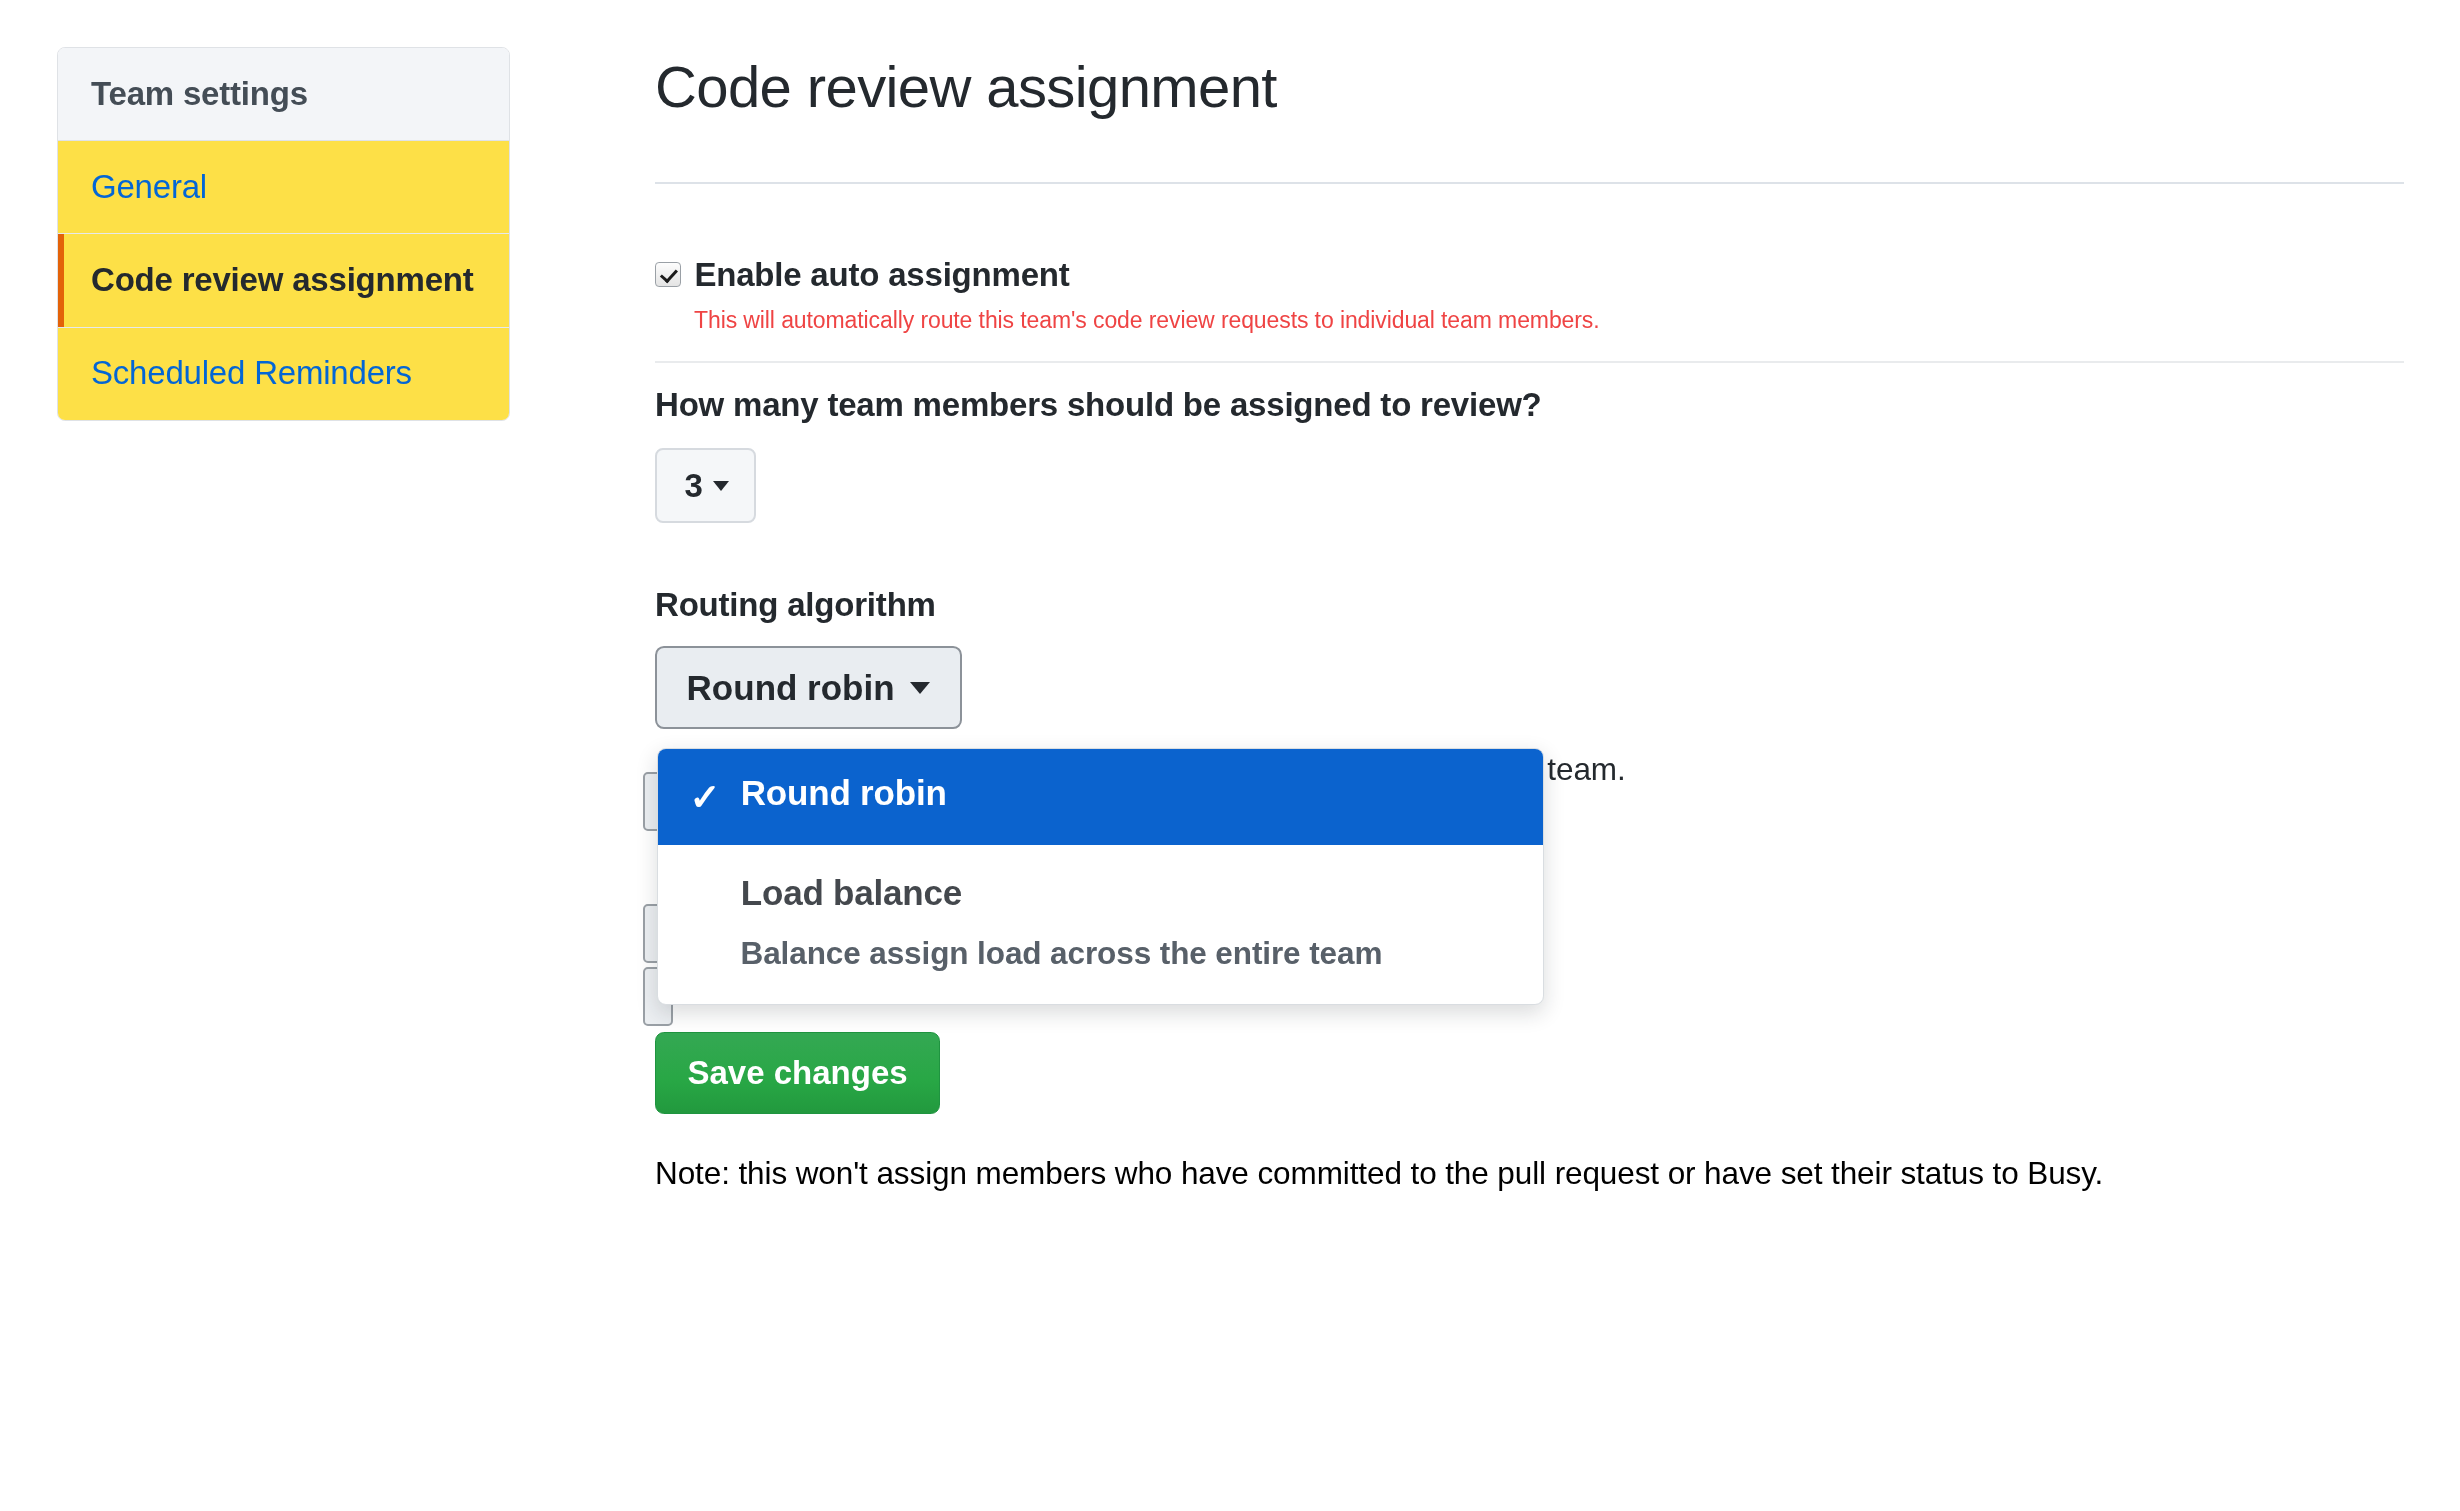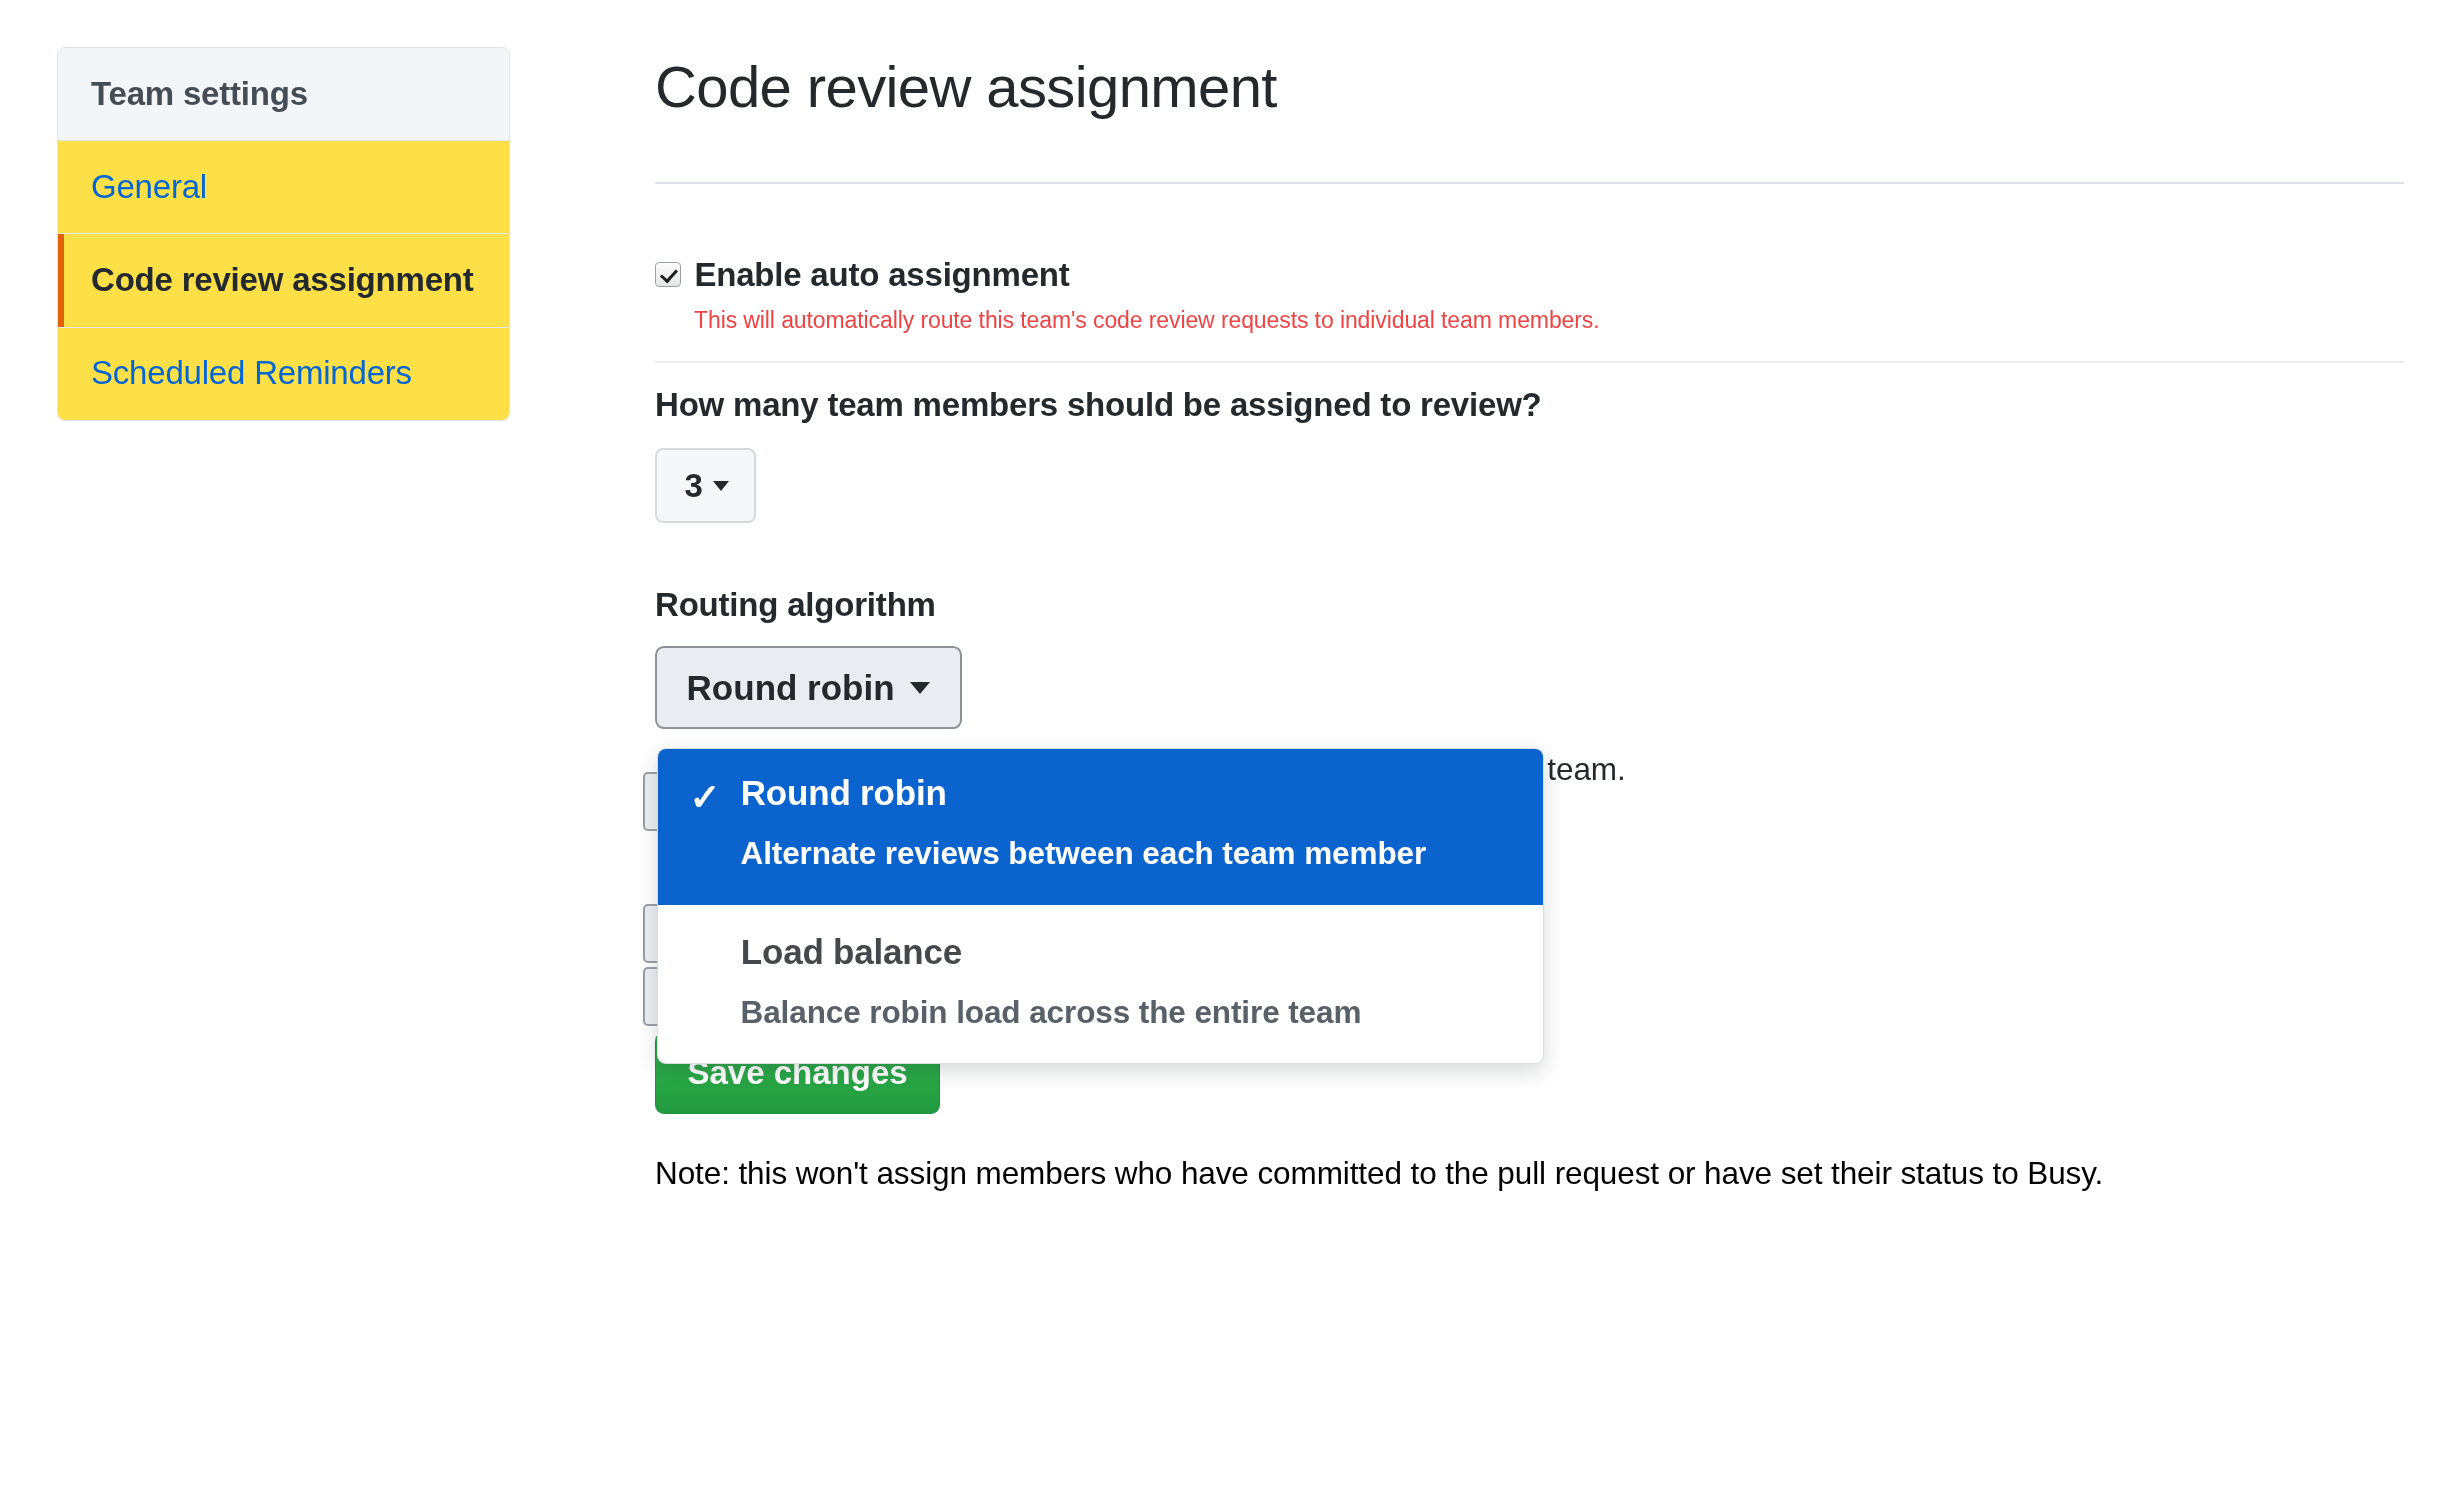--- a/index.html
+++ b/index.html
@@ -362,28 +362,27 @@
     <div class="ghost-control" style="left:-11.8px; top:280px;"></div>
     <div class="ghost-control" style="left:-11.8px; top:343px;"></div>
 
     
     <div class="dropdown">
       <div class="dd-option active">
         <div class="dd-title-row">
           <span class="dd-check">✓</span>
           <span class="dd-title">Round robin</span>
         </div>
-        <div class="dd-desc">Alternate reviews between each team member</div>
       </div>
       <div class="dd-option">
         <div class="dd-title-row">
           <span class="dd-check empty">✓</span>
           <span class="dd-title">Load balance</span>
         </div>
-        <div class="dd-desc">Balance robin load across the entire team</div>
+        <div class="dd-desc">Balance assign load across the entire team</div>
       </div>
     </div>
 
     
     <button class="save-btn">Save changes</button>
 
     
     <div class="note">Note: this won't assign members who have committed to the pull request or have set their status to Busy.</div>
   </div>
 

